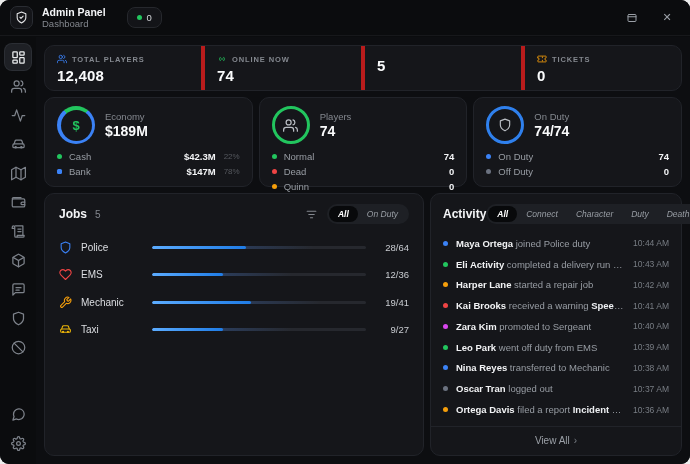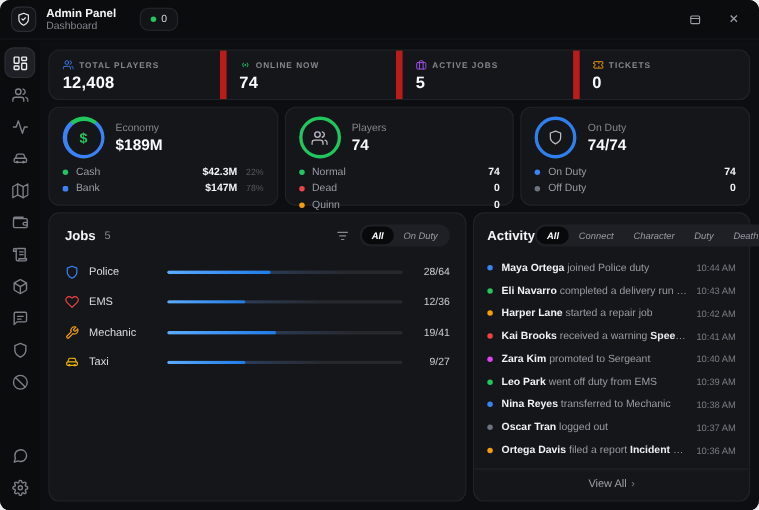--- a/index.html
+++ b/index.html
@@ -23,21 +23,21 @@
   .sb-item.active { background:#1e2025; color:#eceef0; box-shadow:0 0 0 1px #2b2e34; }
   .sb-bottom { margin-top:auto; display:flex; flex-direction:column; gap:3px; }
 
   
   .main { position:absolute; left:36px; top:37px; right:0; bottom:0; background:#0d0e11; padding:8px; display:flex; flex-direction:column; gap:6px; }
   .card { background:#15161a; border:1px solid #212329; border-radius:10px; }
 
   
   .stats-row { display:flex; height:46px; flex:none; }
   .stat-cell { flex:1; padding:8px 12px; min-width:0; }
-  .stat-cell + .stat-cell { border-left:6px solid #b91c1c; }
+  .stat-cell + .stat-cell { border-left:4px solid #b91c1c; }
   .stat-label { display:flex; align-items:center; gap:5px; font-size:7.5px; font-weight:bold; letter-spacing:.9px; color:#84888f; text-transform:uppercase; white-space:nowrap; }
   .stat-value { font-size:15px; font-weight:bold; margin-top:3px; letter-spacing:.2px; color:#fafbfc; }
 
   
   .mid-row { display:flex; gap:6px; height:90px; flex:none; }
   .mid-card { flex:1; padding:8px 12px 7px; min-width:0; }
   .mid-top { display:flex; align-items:center; gap:10px; }
   .ring { width:38px; height:38px; border-radius:50%; position:relative; flex:none; display:flex; align-items:center; justify-content:center; }
   .ring-hole { position:absolute; inset:3.5px; border-radius:50%; background:#15161a; }
   .ring-solid { border:3px solid #2f80ed; }
@@ -235,27 +235,20 @@
             <svg viewBox="0 0 24 24" width="10" height="10" fill="none" stroke="currentColor" stroke-width="2" stroke-linecap="round" style="color: rgb(34, 197, 94);">
               <circle cx="12" cy="12" r="2" fill="currentColor" stroke="none"></circle>
               <path d="M16.24 7.76a6 6 0 0 1 0 8.49"></path>
               <path d="M7.76 16.24a6 6 0 0 1 0-8.49"></path>
             </svg>
             <span>ONLINE NOW</span>
           </div>
           <div class="stat-value">74</div>
         </div>
         <div class="stat-cell">
-          <div class="stat-label">
-            <svg viewBox="0 0 24 24" width="10" height="10" fill="none" stroke="currentColor" stroke-width="2" stroke-linecap="round" stroke-linejoin="round" style="color: rgb(168, 85, 247);">
-              <rect x="2" y="7" width="20" height="14" rx="2"></rect>
-              <path d="M16 21V5a2 2 0 0 0-2-2h-4a2 2 0 0 0-2 2v16"></path>
-            </svg>
-            <span>ACTIVE JOBS</span>
-          </div>
           <div class="stat-value">5</div>
         </div>
         <div class="stat-cell">
           <div class="stat-label">
             <svg viewBox="0 0 24 24" width="10" height="10" fill="none" stroke="currentColor" stroke-width="2" stroke-linecap="round" stroke-linejoin="round" style="color: rgb(245, 158, 11);">
               <path d="M2 9a3 3 0 0 1 0 6v3a1 1 0 0 0 1 1h18a1 1 0 0 0 1-1v-3a3 3 0 0 1 0-6V6a1 1 0 0 0-1-1H3a1 1 0 0 0-1 1v3z"></path>
               <path d="M13 7v2"></path>
               <path d="M13 15v2"></path>
             </svg>
             <span>TICKETS</span>
@@ -446,21 +439,21 @@
           </div>
         </div>
         <div class="activity-list">
             <div class="act-row">
               <span class="act-dot" style="background: rgb(59, 130, 246);"></span>
               <span class="act-text"><b>Maya Ortega</b> joined Police duty</span>
               <span class="act-time">10:44 AM</span>
             </div>
             <div class="act-row">
               <span class="act-dot" style="background: rgb(34, 197, 94);"></span>
-              <span class="act-text"><b>Eli Navarro</b> completed a delivery run<span class="hl"> +$2,400</span></span>
+              <span class="act-text"><b>Eli Activity</b> completed a delivery run<span class="hl"> +$2,400</span></span>
               <span class="act-time">10:43 AM</span>
             </div>
             <div class="act-row">
               <span class="act-dot" style="background: rgb(245, 158, 11);"></span>
               <span class="act-text"><b>Harper Lane</b> started a repair job</span>
               <span class="act-time">10:42 AM</span>
             </div>
             <div class="act-row">
               <span class="act-dot" style="background: rgb(239, 68, 68);"></span>
               <span class="act-text"><b>Kai Brooks</b> received a warning<span class="hl"> Speed violation</span></span>

